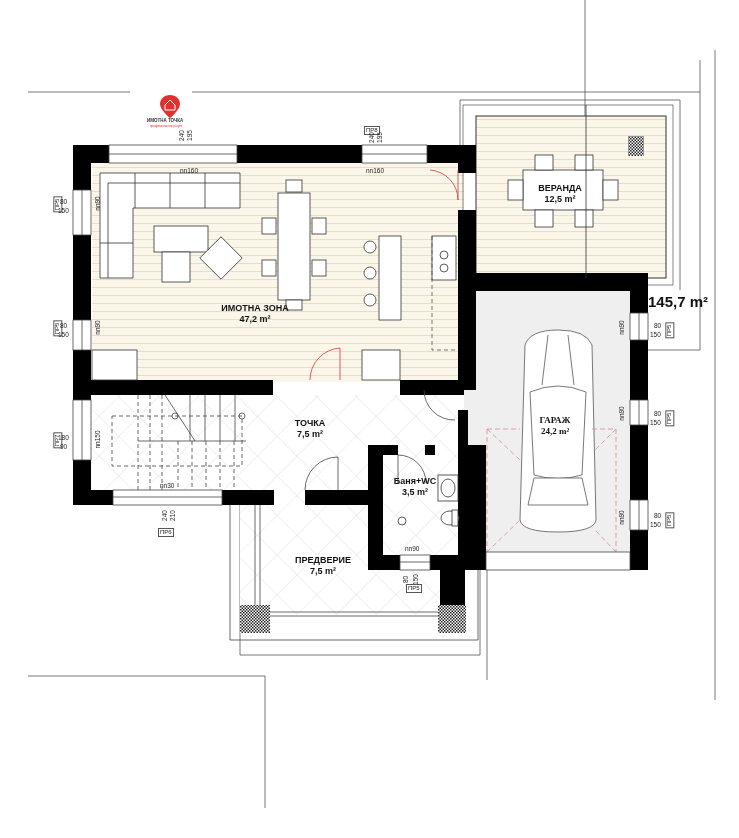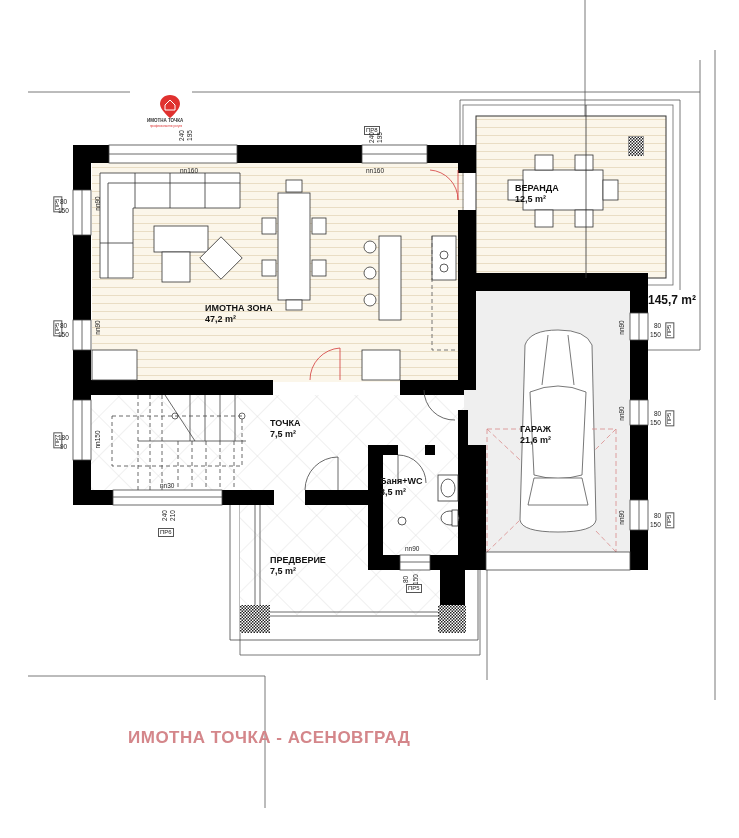--- a/index.html
+++ b/index.html
@@ -1,27 +1,27 @@
 <!DOCTYPE html>
 <html><head>
 <meta charset="utf-8">
 <style>
   html,body{margin:0;padding:0;background:#fff;}
   #stage{position:relative;width:739px;height:838px;overflow:hidden;background:#fff;font-family:"Liberation Sans",sans-serif;}
   svg{position:absolute;left:0;top:0;}
-  .lbl{position:absolute;text-align:left;font-weight:bold;color:#111;font-size:9px;line-height:11px;}
+  .lbl{position:absolute;text-align:center;font-weight:bold;color:#111;font-size:9px;line-height:11px;}
   .lbl .n{display:block;}
   .lbl .a{display:block;}
   .dim{position:absolute;font-size:6.5px;color:#222;line-height:7px;}
   .tag{position:absolute;font-size:6px;color:#222;border:1px solid #555;padding:0 1px;line-height:7px;background:#fff;}
   .vert{transform:rotate(-90deg);transform-origin:center;}
   .brand{position:absolute;left:128px;top:728px;width:340px;font-size:17px;font-weight:bold;color:#d4868a;letter-spacing:0.5px;}
   .logo-text{position:absolute;font-size:4.5px;font-weight:bold;color:#333;}
   .logo-sub{position:absolute;font-size:3px;color:#d33;}
-  .total{position:absolute;font-size:12px;font-weight:bold;color:#111;}
+  .total{position:absolute;font-size:15px;font-weight:bold;color:#111;}
 </style>
 </head>
 <body>
 
 <div id="stage">
 
 <svg width="739" height="838" viewBox="0 0 739 838">
   <defs>
     <pattern id="wood" width="10" height="8" patternUnits="userSpaceOnUse">
       <rect width="10" height="8" fill="#fbf6ea"></rect>
@@ -252,33 +252,33 @@
 <div class="logo-sub" style="left:150px;top:124px;">професионални услуги</div>
 
 <div class="lbl" style="left:205px;top:303px;width:100px;">
   <span class="n">ИМОТНА ЗОНА</span>
       <span class="a">47,2 m²</span>
 </div>
 <div class="lbl" style="left:515px;top:183px;width:90px;">
   <span class="n">ВЕРАНДА</span>
       <span class="a">12,5 m²</span>
 </div>
-<div class="lbl" style="left:520px;top:424px;width:70px;">
+<div class="lbl" style="left:520px;top:415px;width:70px;font-family:Liberation Serif, serif;">
   <span class="n">ГАРАЖ</span>
-      <span class="a">21,6 m²</span>
+      <span class="a">24,2 m²</span>
 </div>
 <div class="lbl" style="left:270px;top:418px;width:80px;">
   <span class="n">ТОЧКА</span>
       <span class="a">7,5 m²</span>
 </div>
 <div class="lbl" style="left:380px;top:476px;width:70px;">
   <span class="n">Баня+WC</span>
       <span class="a">3,5 m²</span>
 </div>
-<div class="lbl" style="left:270px;top:555px;width:90px;">
+<div class="lbl" style="left:278px;top:555px;width:90px;">
   <span class="n">ПРЕДВЕРИЕ</span>
       <span class="a">7,5 m²</span>
 </div>
 
 <div class="total" style="left:648px;top:293px;">145,7 m²</div>
 
 <div class="dim" style="left:180px;top:167px;">nn160</div>
 <div class="dim" style="left:366px;top:167px;">nn160</div>
 <div class="tag" style="left:364px;top:126px;">ПР8</div>
 <div class="dim vert" style="left:176px;top:132px;">240</div>
@@ -319,15 +319,14 @@
 <div class="dim vert" style="left:614px;top:410px;">nn90</div>
 <div class="dim" style="left:654px;top:410px;">80</div>
 <div class="dim" style="left:650px;top:419px;">150</div>
 <div class="tag vert" style="left:662px;top:414px;">ПР5</div>
 
 <div class="dim vert" style="left:614px;top:514px;">nn90</div>
 <div class="dim" style="left:654px;top:512px;">80</div>
 <div class="dim" style="left:650px;top:521px;">150</div>
 <div class="tag vert" style="left:662px;top:516px;">ПР5</div>
 
-<div class="brand">ИМОТНА ТОЧКА - АСЕНОВГРАД</div>
 
 </div>
 
 </body></html>

